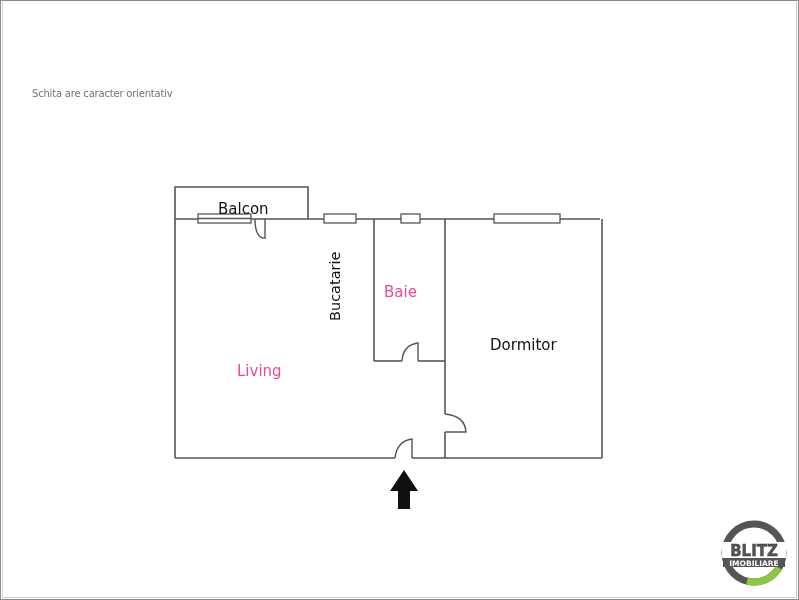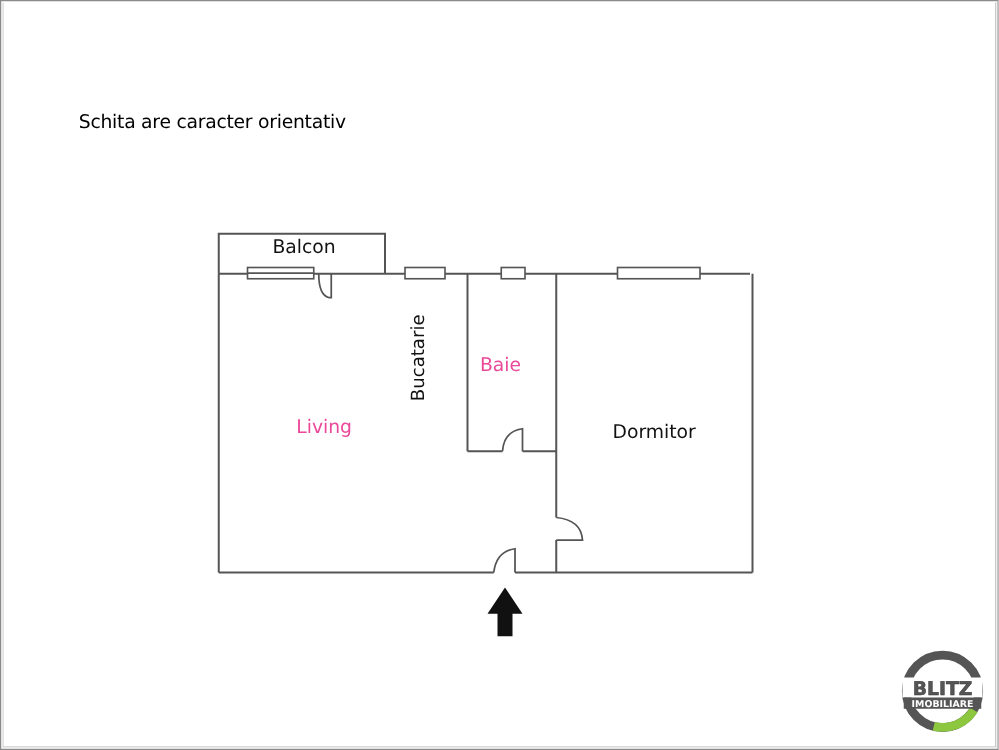--- a/index.html
+++ b/index.html
@@ -1,19 +1,19 @@
 <!DOCTYPE html>
 <html><head>
   <meta charset="utf-8">
   <style>
     html, body { margin: 0; padding: 0; background: #ffffff; }
     body { width: 799px; height: 600px; overflow: hidden; position: relative; font-family: "DejaVu Sans", sans-serif; }
     .frame { position: absolute; left: 0; top: 0; width: 797px; height: 598px; border: 1px solid #8a8a8a; box-sizing: content-box; }
     .frame-inner { position: absolute; left: 1px; top: 1px; right: 1px; bottom: 1px; border-left: 1px solid #d8d8d8; border-right: 1px solid #c8c8c8; border-bottom: 1px solid #d0d0d0; }
-    .note { position: absolute; left: 32px; top: 88px; font-size: 15px; color: #000000; letter-spacing: -0.2px; margin-left: 31px; }
+    .note { position: absolute; left: 32px; top: 88px; font-size: 10px; color: #737373; letter-spacing: -0.2px; }
     svg.plan { position: absolute; left: 0; top: 0; }
     .label { position: absolute; color: #ec4899; font-size: 15px; }
     .label.dark { color: #111; }
     .label-vertical { position: absolute; font-size: 14.5px; color: #111; transform: rotate(-90deg); transform-origin: left top; white-space: nowrap; }
     .logo { position: absolute; left: 719px; top: 518px; width: 70px; height: 70px; }
   </style>
 </head>
 <body>
 
 <div class="frame">
@@ -60,24 +60,24 @@
     <path d="M 402,361 Q 403,345 418,343 L 418,361"></path>
 
     <path d="M 445,414 Q 465,416 466,432 L 445,432"></path>
 
     <path d="M 395,458 Q 397,441 412,439 L 412,458"></path>
   </g>
 
   <polygon points="404,470 418,491 410,491 410,509 398,509 398,491 390,491" fill="#111"></polygon>
 </svg>
 
-<div class="label dark" style="left:218px; top:188px;">Balcon</div>
+<div class="label dark" style="left:218px; top:200px;">Balcon</div>
 <div class="label-vertical" style="left:327px; top:321px;">Bucatarie</div>
 <div class="label" style="left:384px; top:283px;">Baie</div>
-<div class="label" style="left:237px; top:332px;">Living</div>
+<div class="label" style="left:237px; top:362px;">Living</div>
 <div class="label dark" style="left:490px; top:336px;">Dormitor</div>
 
 <svg class="logo" viewBox="0 0 70 70">
   <circle cx="35" cy="35" r="29" fill="none" stroke="#555" stroke-width="7"></circle>
   <path d="M 60,50 A 29,29 0 0 1 28,63" fill="none" stroke="#8dc63f" stroke-width="7"></path>
   <rect x="3" y="24" width="64" height="16" fill="#fff"></rect>
   <text x="35" y="38" text-anchor="middle" font-family="DejaVu Sans, sans-serif" font-weight="bold" font-size="15" fill="#555" stroke="#333" stroke-width="0.4">BLITZ</text>
   <rect x="4" y="40" width="62" height="9" fill="#555"></rect>
   <text x="35" y="47.5" text-anchor="middle" font-family="DejaVu Sans, sans-serif" font-weight="bold" font-size="7.5" fill="#fff">IMOBILIARE</text>
 </svg>

